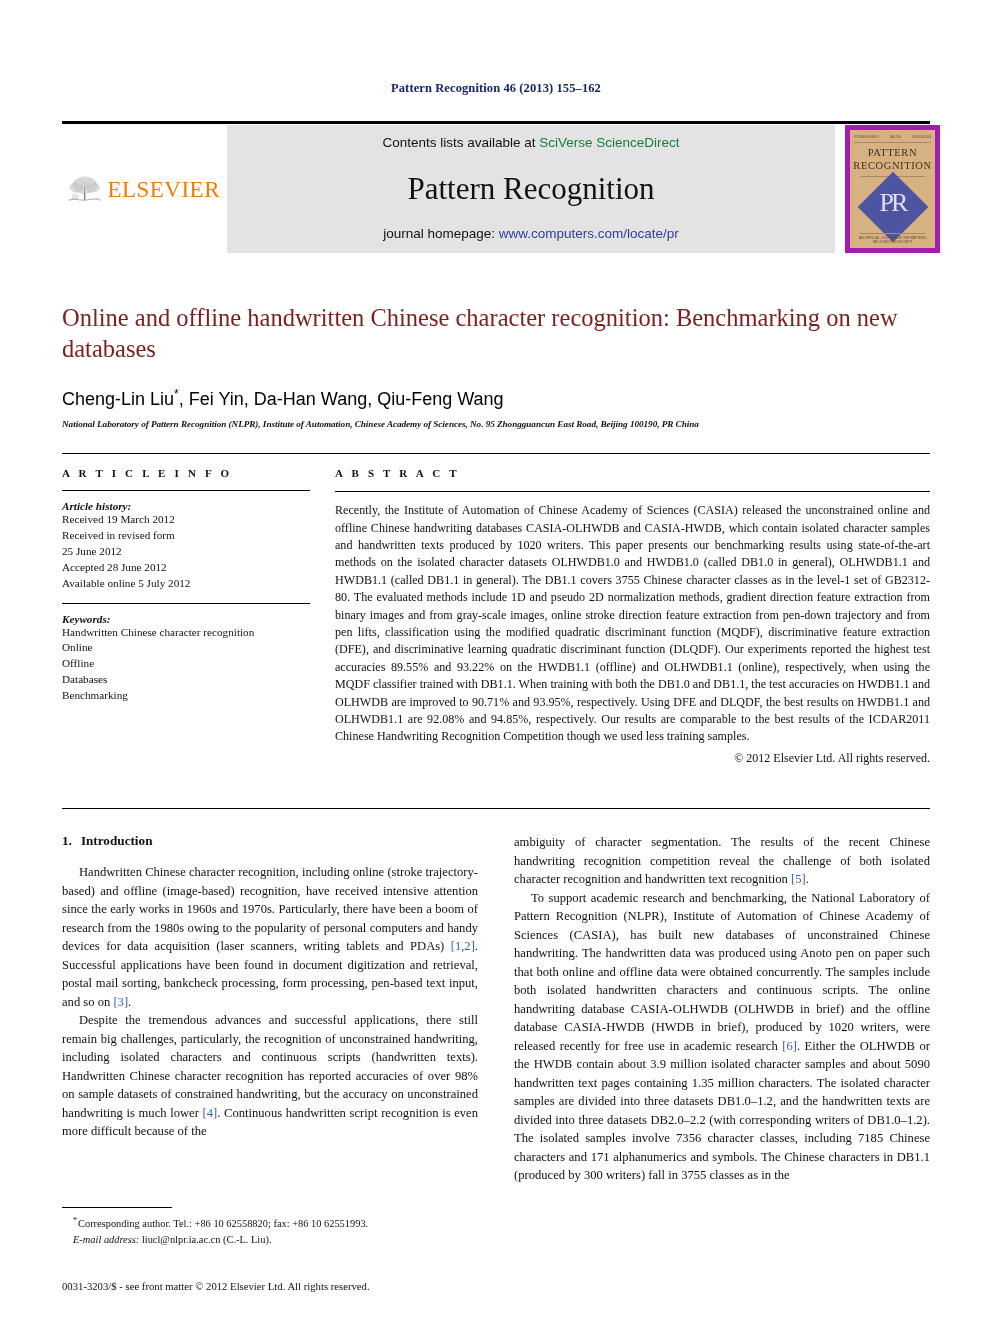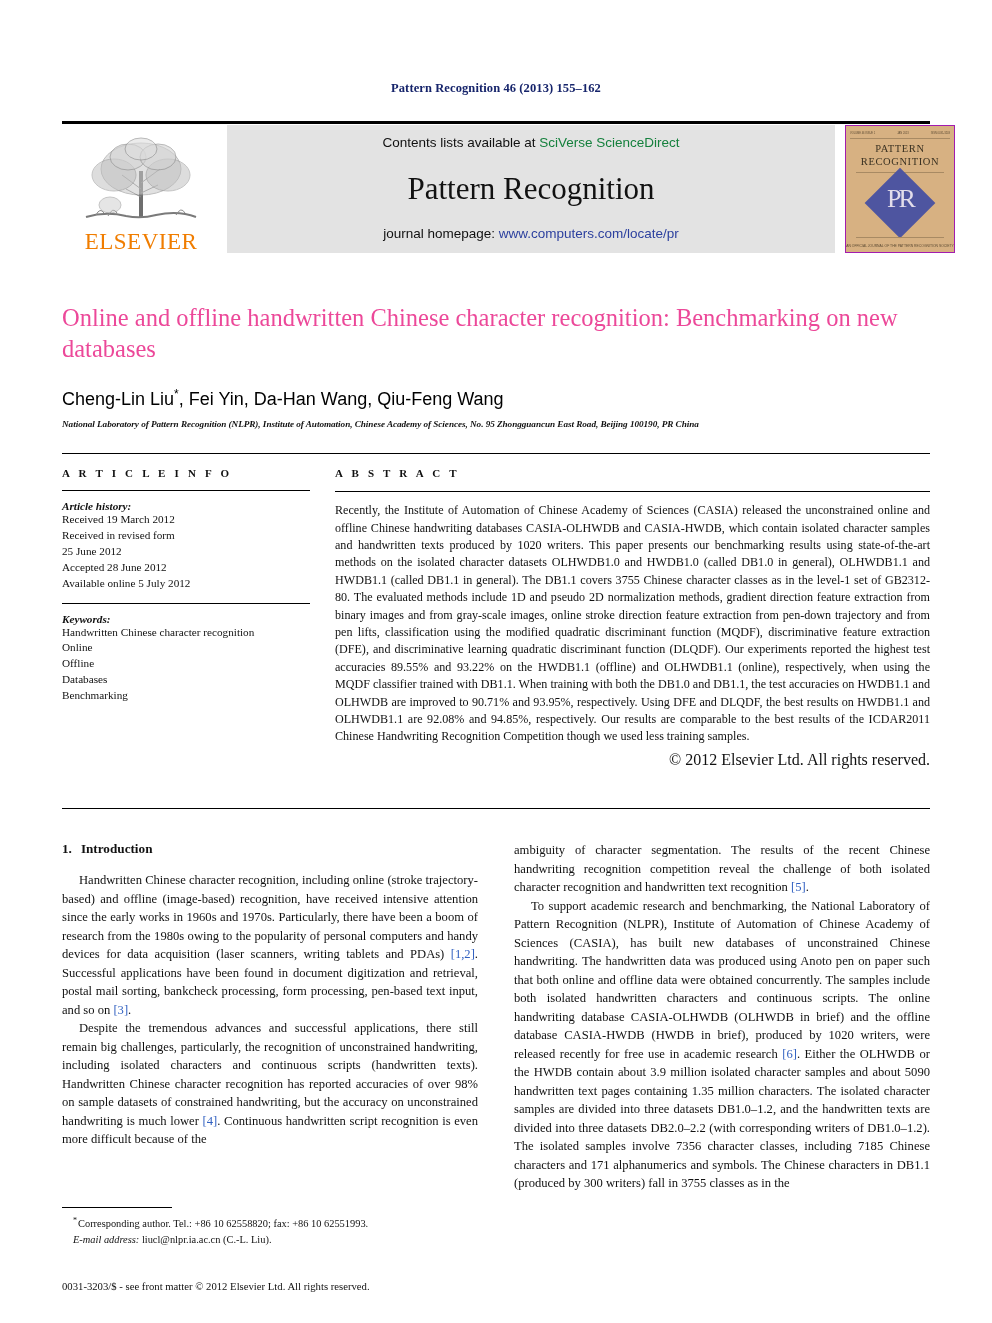--- a/index.html
+++ b/index.html
@@ -51,21 +51,21 @@
     height: 3px;
     background: #000;
   }
   .elsevier-block {
     position: absolute;
     left: 0; top: 4px;
     width: 158px;
     height: 128px;
     background: #ffffff;
     display: flex;
-    flex-direction: column;
+    flex-direction: row;
     align-items: center;
     justify-content: flex-end;
   }
   .elsevier-tree {
     width: 150px;
     height: 98px;
     display: block;
   }
   .elsevier-word {
     font-family: "Liberation Serif", serif;
@@ -108,24 +108,24 @@
     font-size: 13.5px;
     color: #111;
   }
   .sd-homepage .sd-link {
     color: #2b3f9e;
   }
 
   .cover {
     position: absolute;
     left: 783px; top: 4px;
-    width: 110px;
+    width: 95px;
     height: 128px;
     background: #d7b182;
-    border: 1px solid #a21caf;
+    border: 5px solid #a21caf;
     box-sizing: border-box;
     overflow: hidden;
   }
   .cover-topbar {
     position: absolute;
     left: 4px; top: 3px;
     right: 4px;
     height: 9px;
     border-bottom: 1px solid #a88a63;
     display: flex;
@@ -195,21 +195,21 @@
   
   .title-block {
     position: absolute;
     left: 62px; top: 268px;
     width: 868px;
   }
   .paper-title {
     font-family: "Liberation Serif", serif;
     font-size: 24.5px;
     line-height: 1.26;
-    color: #ec4899;
+    color: #7f1d1d;
     margin: 0;
     font-weight: normal;
   }
   .authors {
     font-family: Liberation Sans, sans-serif;
     font-size: 18px;
     color: #000000;
     margin-top: 22px;
   }
   .authors .star {
@@ -282,21 +282,21 @@
   .kw-block { margin-top: 2px; }
   .abstract-text {
     font-family: "Liberation Serif", serif;
     font-size: 12.1px;
     line-height: 1.44;
     text-align: justify;
     color: #111;
   }
   .copyright {
     font-family: "Liberation Serif", serif;
-    font-size: 16px;
+    font-size: 12px;
     text-align: right;
     color: #111;
     margin-top: 5px;
   }
   .infoabs-rule-bottom {
     position: absolute;
     left: 0;
     width: 868px;
     height: 1.4px;
     background: #000;
@@ -304,21 +304,21 @@
   }
 
   
   .body-cols {
     position: absolute;
     left: 62px; top: 798px;
     width: 868px;
   }
   .bcol {
     position: absolute;
-    top: 8px;
+    top: 0;
     width: 416px;
   }
   .bcol-left { left: 0; }
   .bcol-right { left: 452px; }
   .sec-title {
     font-family: "Liberation Serif", serif;
     font-weight: bold;
     font-size: 13.2px;
     color: #111;
     margin: 0 0 14px 0;

